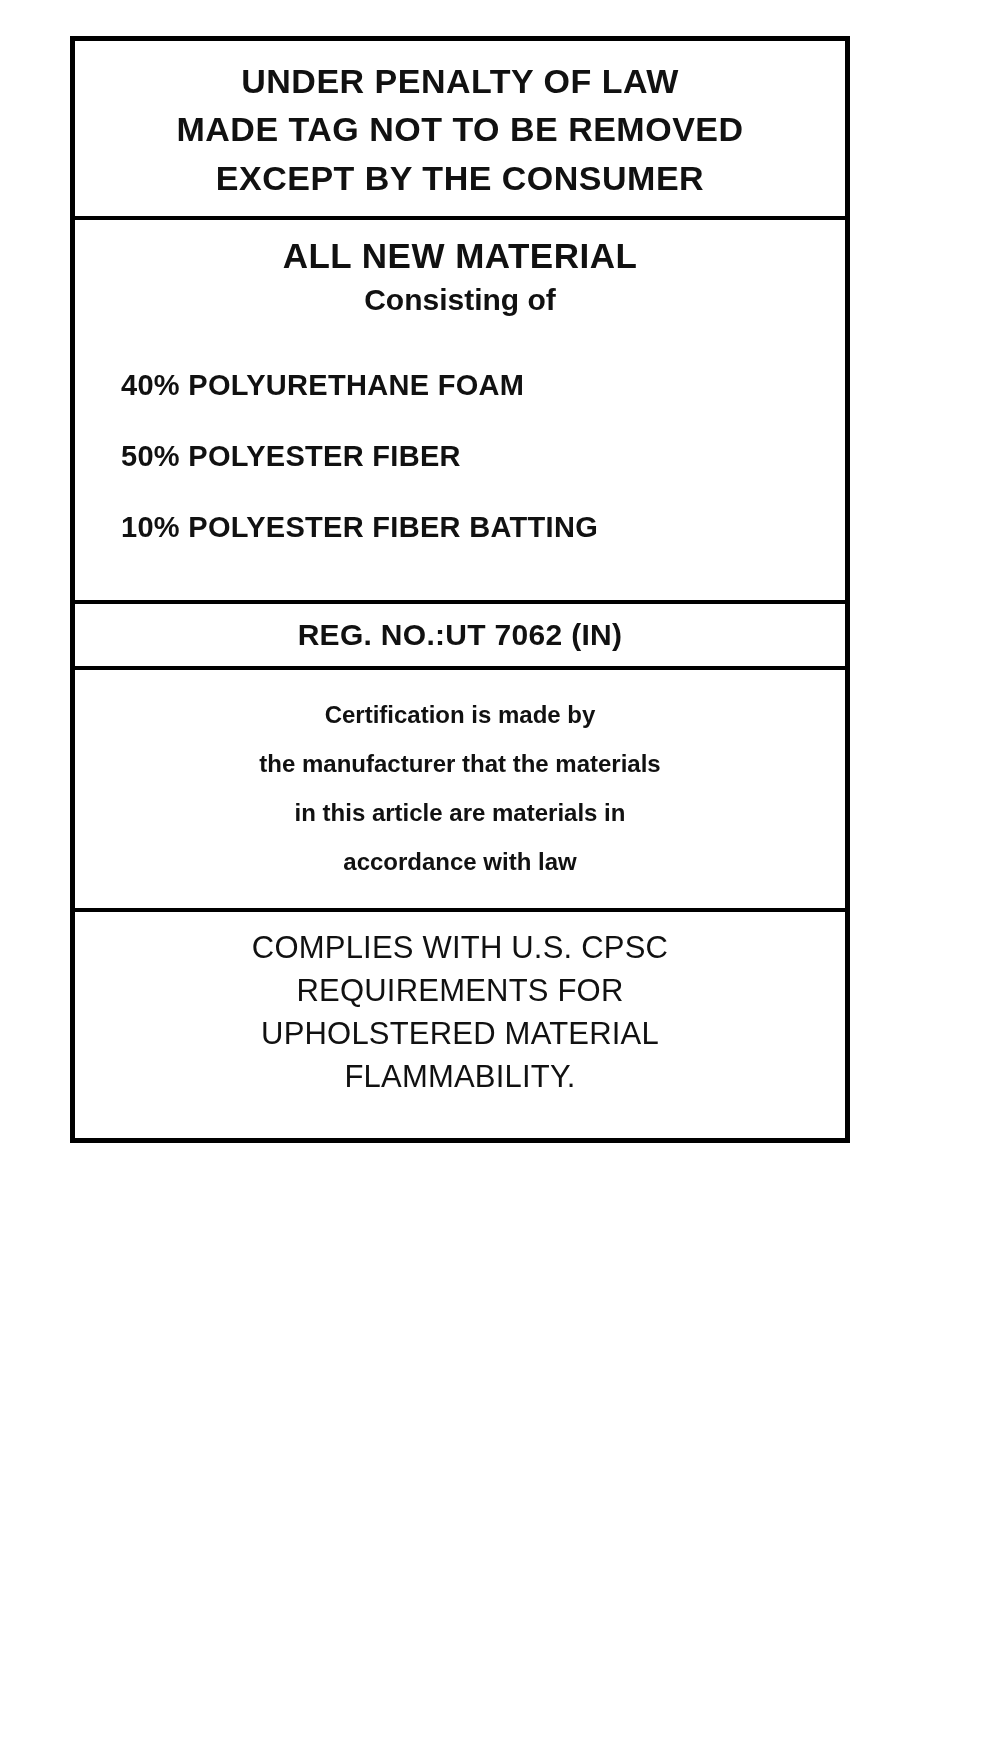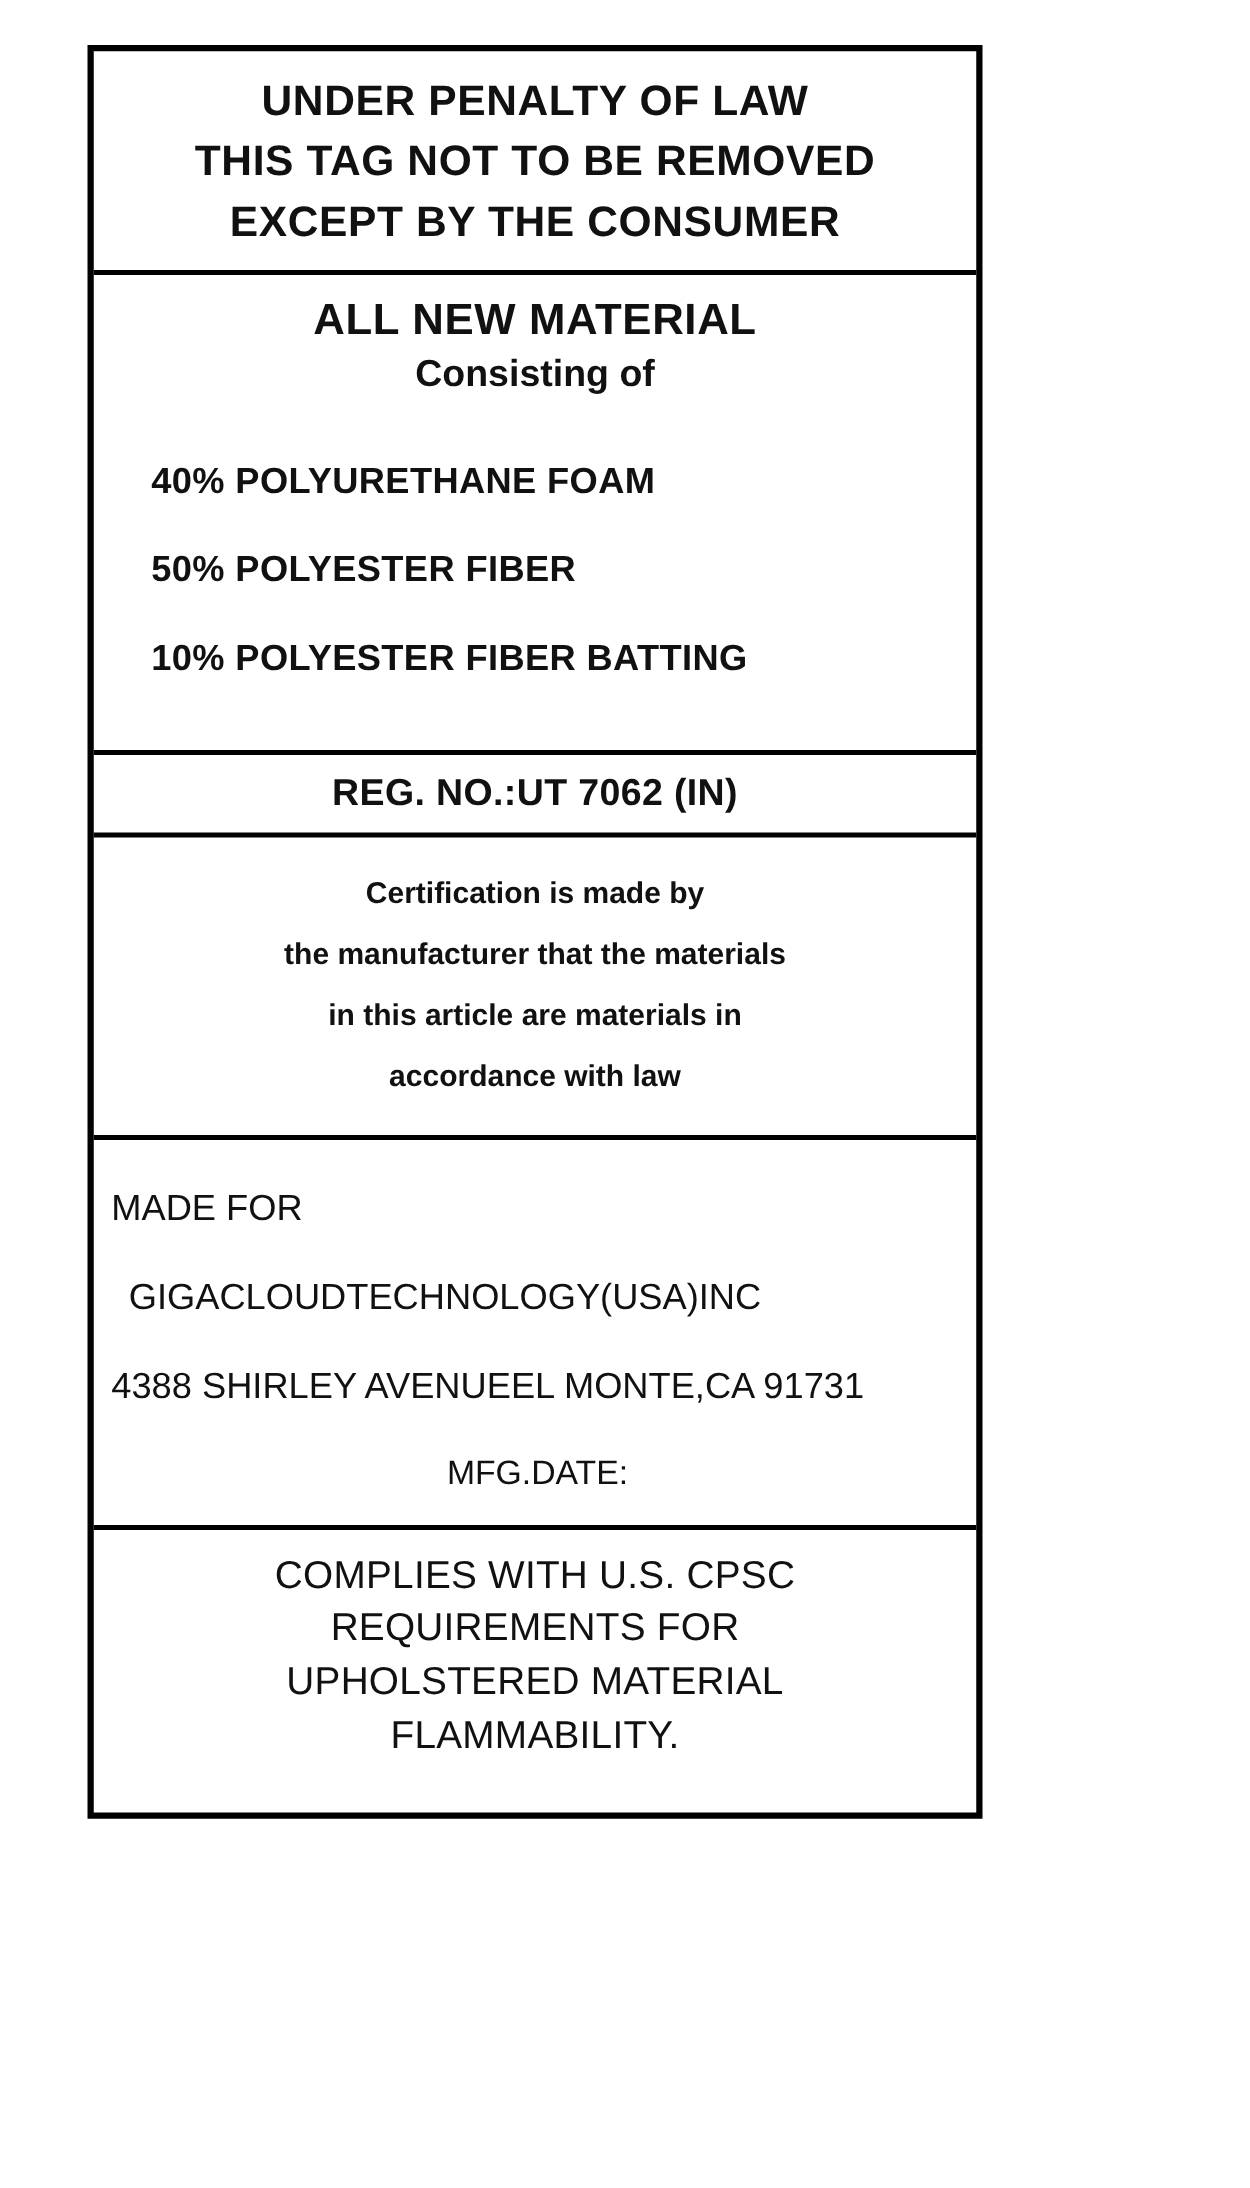--- a/index.html
+++ b/index.html
@@ -13,21 +13,21 @@
     font-family: "Liberation Sans", sans-serif;
     color: #111111;
     position: relative;
     overflow: hidden;
   }
 
   .law-tag {
     position: absolute;
     left: 70px;
     top: 36px;
-    width: 716px;
+    width: 780px;
     border: 5px solid #000000;
     background: #ffffff;
     box-sizing: border-box;
   }
 
   .section {
     border-bottom: 4px solid #000000;
     box-sizing: border-box;
   }
   .section:last-child {
@@ -133,21 +133,21 @@
     white-space: nowrap;
   }
 </style>
 </head>
 <body>
 
 <div class="law-tag">
 
   <div class="section penalty">
     <div class="line">UNDER PENALTY OF LAW</div>
-    <div class="line">THIS TAG NOT TO BE REMOVED</div>
+    <div class="line">MADE TAG NOT TO BE REMOVED</div>
     <div class="line">EXCEPT BY THE CONSUMER</div>
   </div>
 
   <div class="section materials">
     <div class="all-new">ALL NEW MATERIAL</div>
     <div class="consisting">Consisting of</div>
     <div class="comp-list">
       <div class="comp">40% POLYURETHANE FOAM</div>
       <div class="comp">50% POLYESTER FIBER</div>
       <div class="comp">10% POLYESTER FIBER BATTING</div>
@@ -158,26 +158,20 @@
     <span>REG. NO.:UT 7062 (IN)</span>
   </div>
 
   <div class="section cert">
     <div class="line">Certification is made by</div>
     <div class="line">the manufacturer that the materials</div>
     <div class="line">in this article are materials in</div>
     <div class="line">accordance with law</div>
   </div>
 
-  <div class="section madefor">
-    <div class="line">MADE FOR</div>
-    <div class="line indent">GIGACLOUDTECHNOLOGY(USA)INC</div>
-    <div class="line">4388 SHIRLEY AVENUEEL MONTE,CA 91731</div>
-    <div class="mfg">MFG.DATE:</div>
-  </div>
 
   <div class="section complies">
     <div class="line">COMPLIES WITH U.S. CPSC</div>
     <div class="line">REQUIREMENTS FOR</div>
     <div class="line">UPHOLSTERED MATERIAL</div>
     <div class="line">FLAMMABILITY.</div>
   </div>
 
 </div>
 

